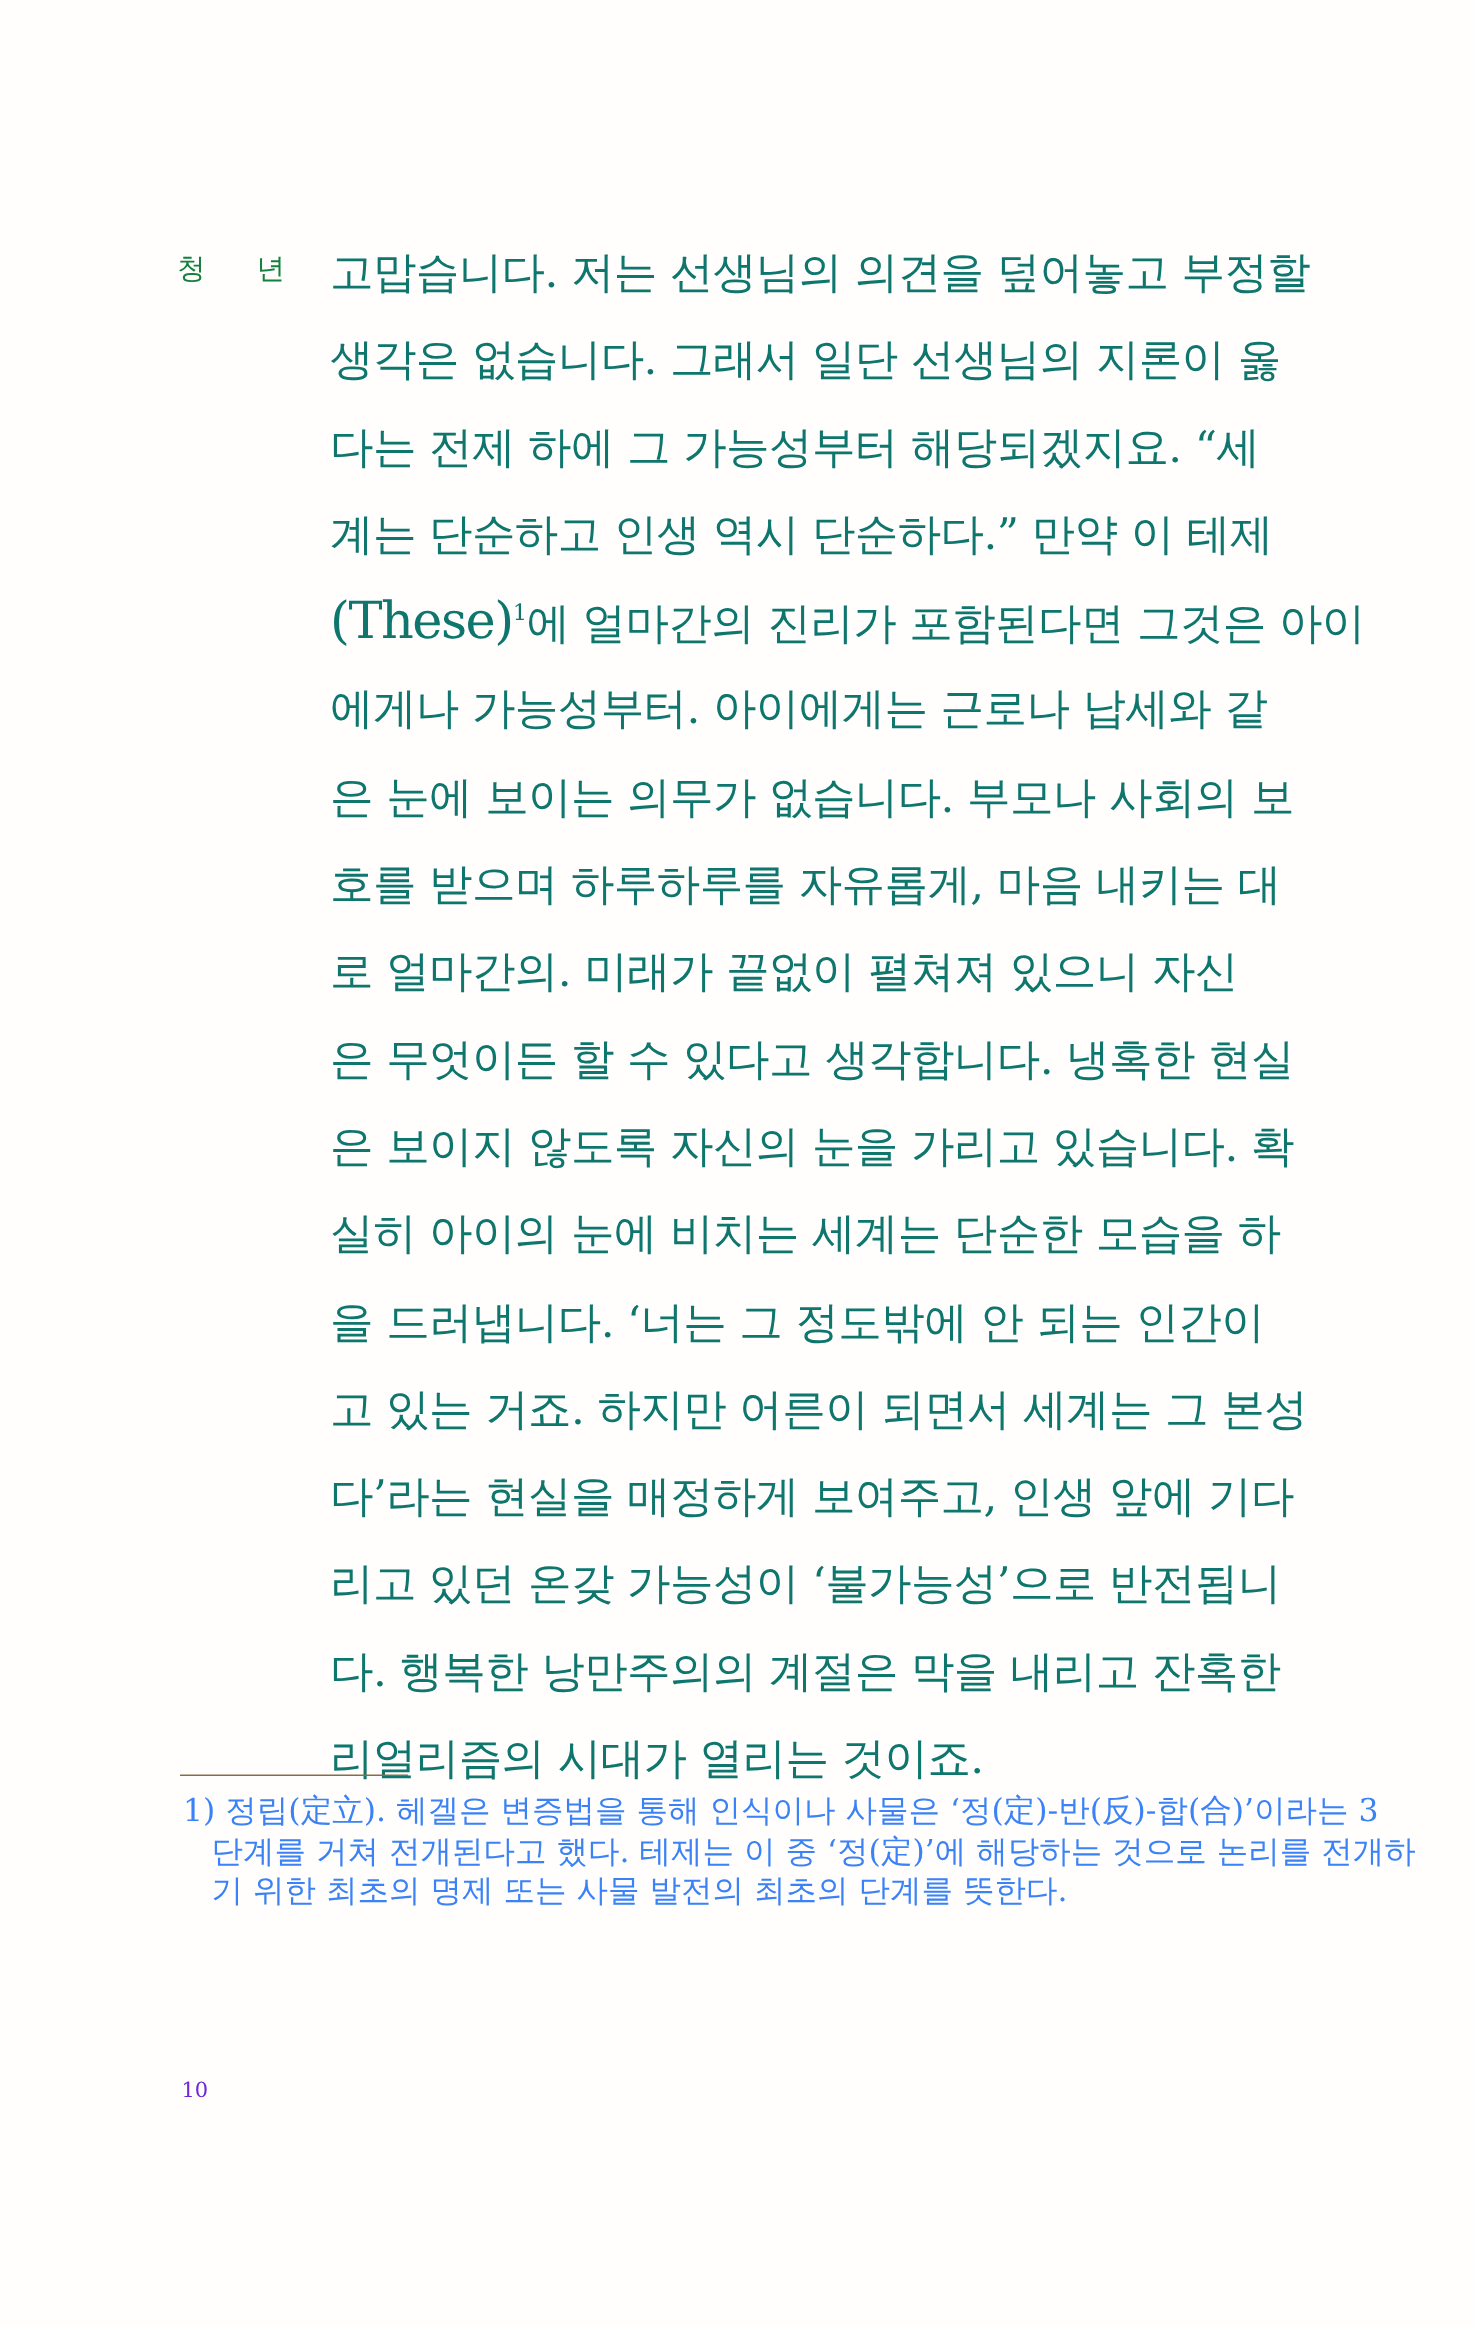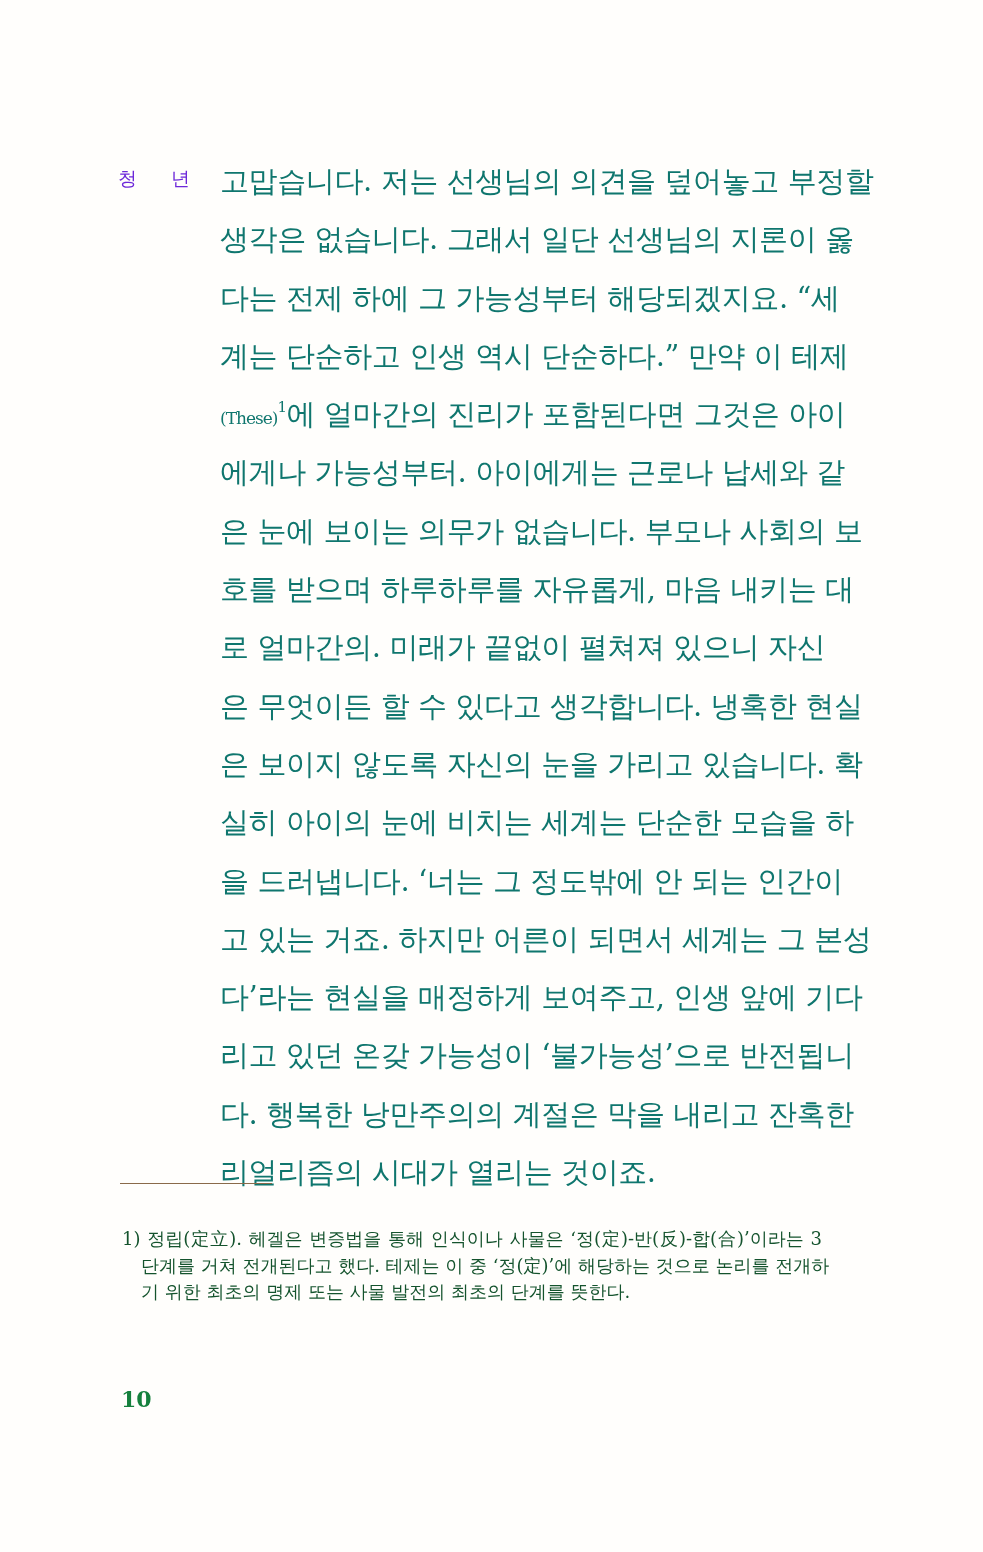--- a/index.html
+++ b/index.html
@@ -21,21 +21,21 @@
       width: 983px;
       height: 1552px;
       background: #fffefc;
     }
     .speaker {
       position: absolute;
       left: 118px;
       top: 166px;
       font-size: 19px;
       letter-spacing: 14px;
-      color: #6d28d9;
+      color: #15803d;
       font-family: "DejaVu Sans", "Liberation Sans", sans-serif;
       white-space: nowrap;
     }
     .body-text {
       position: absolute;
       left: 220px;
       top: 152px;
       width: 600px;
     }
     .line {
@@ -62,59 +62,57 @@
       top: 1183px;
       width: 152px;
       height: 0;
       border-top: 1.5px solid #8a6a4a;
     }
     .footnote {
       position: absolute;
       left: 122px;
       top: 1194px;
       width: 700px;
-      font-size: 18px;
+      font-size: 21px;
       line-height: 26.5px;
-      color: #14532d;
-      margin-top: 32px;
+      color: #3b82f6;
     }
     .fn-line {
       white-space: nowrap;
       text-align: justify;
       text-align-last: justify;
       height: 26.5px;
     }
     .fn-line.indent {
       padding-left: 19px;
     }
     .fn-line.last {
       text-align-last: left;
     }
     .page-number {
       position: absolute;
       left: 121px;
       top: 1386px;
-      font-size: 22px;
-      color: #15803d;
-      font-weight: bold;
+      font-size: 14px;
+      color: #6d28d9;
     }
   </style>
 </head>
 <body>
 
 <div class="page">
 
   <div class="speaker">청 년</div>
 
   <div class="body-text">
     <div class="line">고맙습니다. 저는 선생님의 의견을 덮어놓고 부정할</div>
     <div class="line">생각은 없습니다. 그래서 일단 선생님의 지론이 옳</div>
     <div class="line">다는 전제 하에 그 가능성부터 해당되겠지요. “세</div>
     <div class="line">계는 단순하고 인생 역시 단순하다.” 만약 이 테제</div>
-    <div class="line"><span style="font-size:17px;letter-spacing:-1px;">(These)</span><sup>1</sup><span>에 얼마간의 진리가 포함된다면 그것은 아이</span></div>
+    <div class="line"><span style="font-size:34px;letter-spacing:-1px;">(These)</span><sup>1</sup><span>에 얼마간의 진리가 포함된다면 그것은 아이</span></div>
     <div class="line">에게나 가능성부터. 아이에게는 근로나 납세와 같</div>
     <div class="line">은 눈에 보이는 의무가 없습니다. 부모나 사회의 보</div>
     <div class="line">호를 받으며 하루하루를 자유롭게, 마음 내키는 대</div>
     <div class="line">로 얼마간의. 미래가 끝없이 펼쳐져 있으니 자신</div>
     <div class="line">은 무엇이든 할 수 있다고 생각합니다. 냉혹한 현실</div>
     <div class="line">은 보이지 않도록 자신의 눈을 가리고 있습니다. 확</div>
     <div class="line">실히 아이의 눈에 비치는 세계는 단순한 모습을 하</div>
     <div class="line">을 드러냅니다. ‘너는 그 정도밖에 안 되는 인간이</div>
     <div class="line">고 있는 거죠. 하지만 어른이 되면서 세계는 그 본성</div>
     <div class="line">다’라는 현실을 매정하게 보여주고, 인생 앞에 기다</div>

